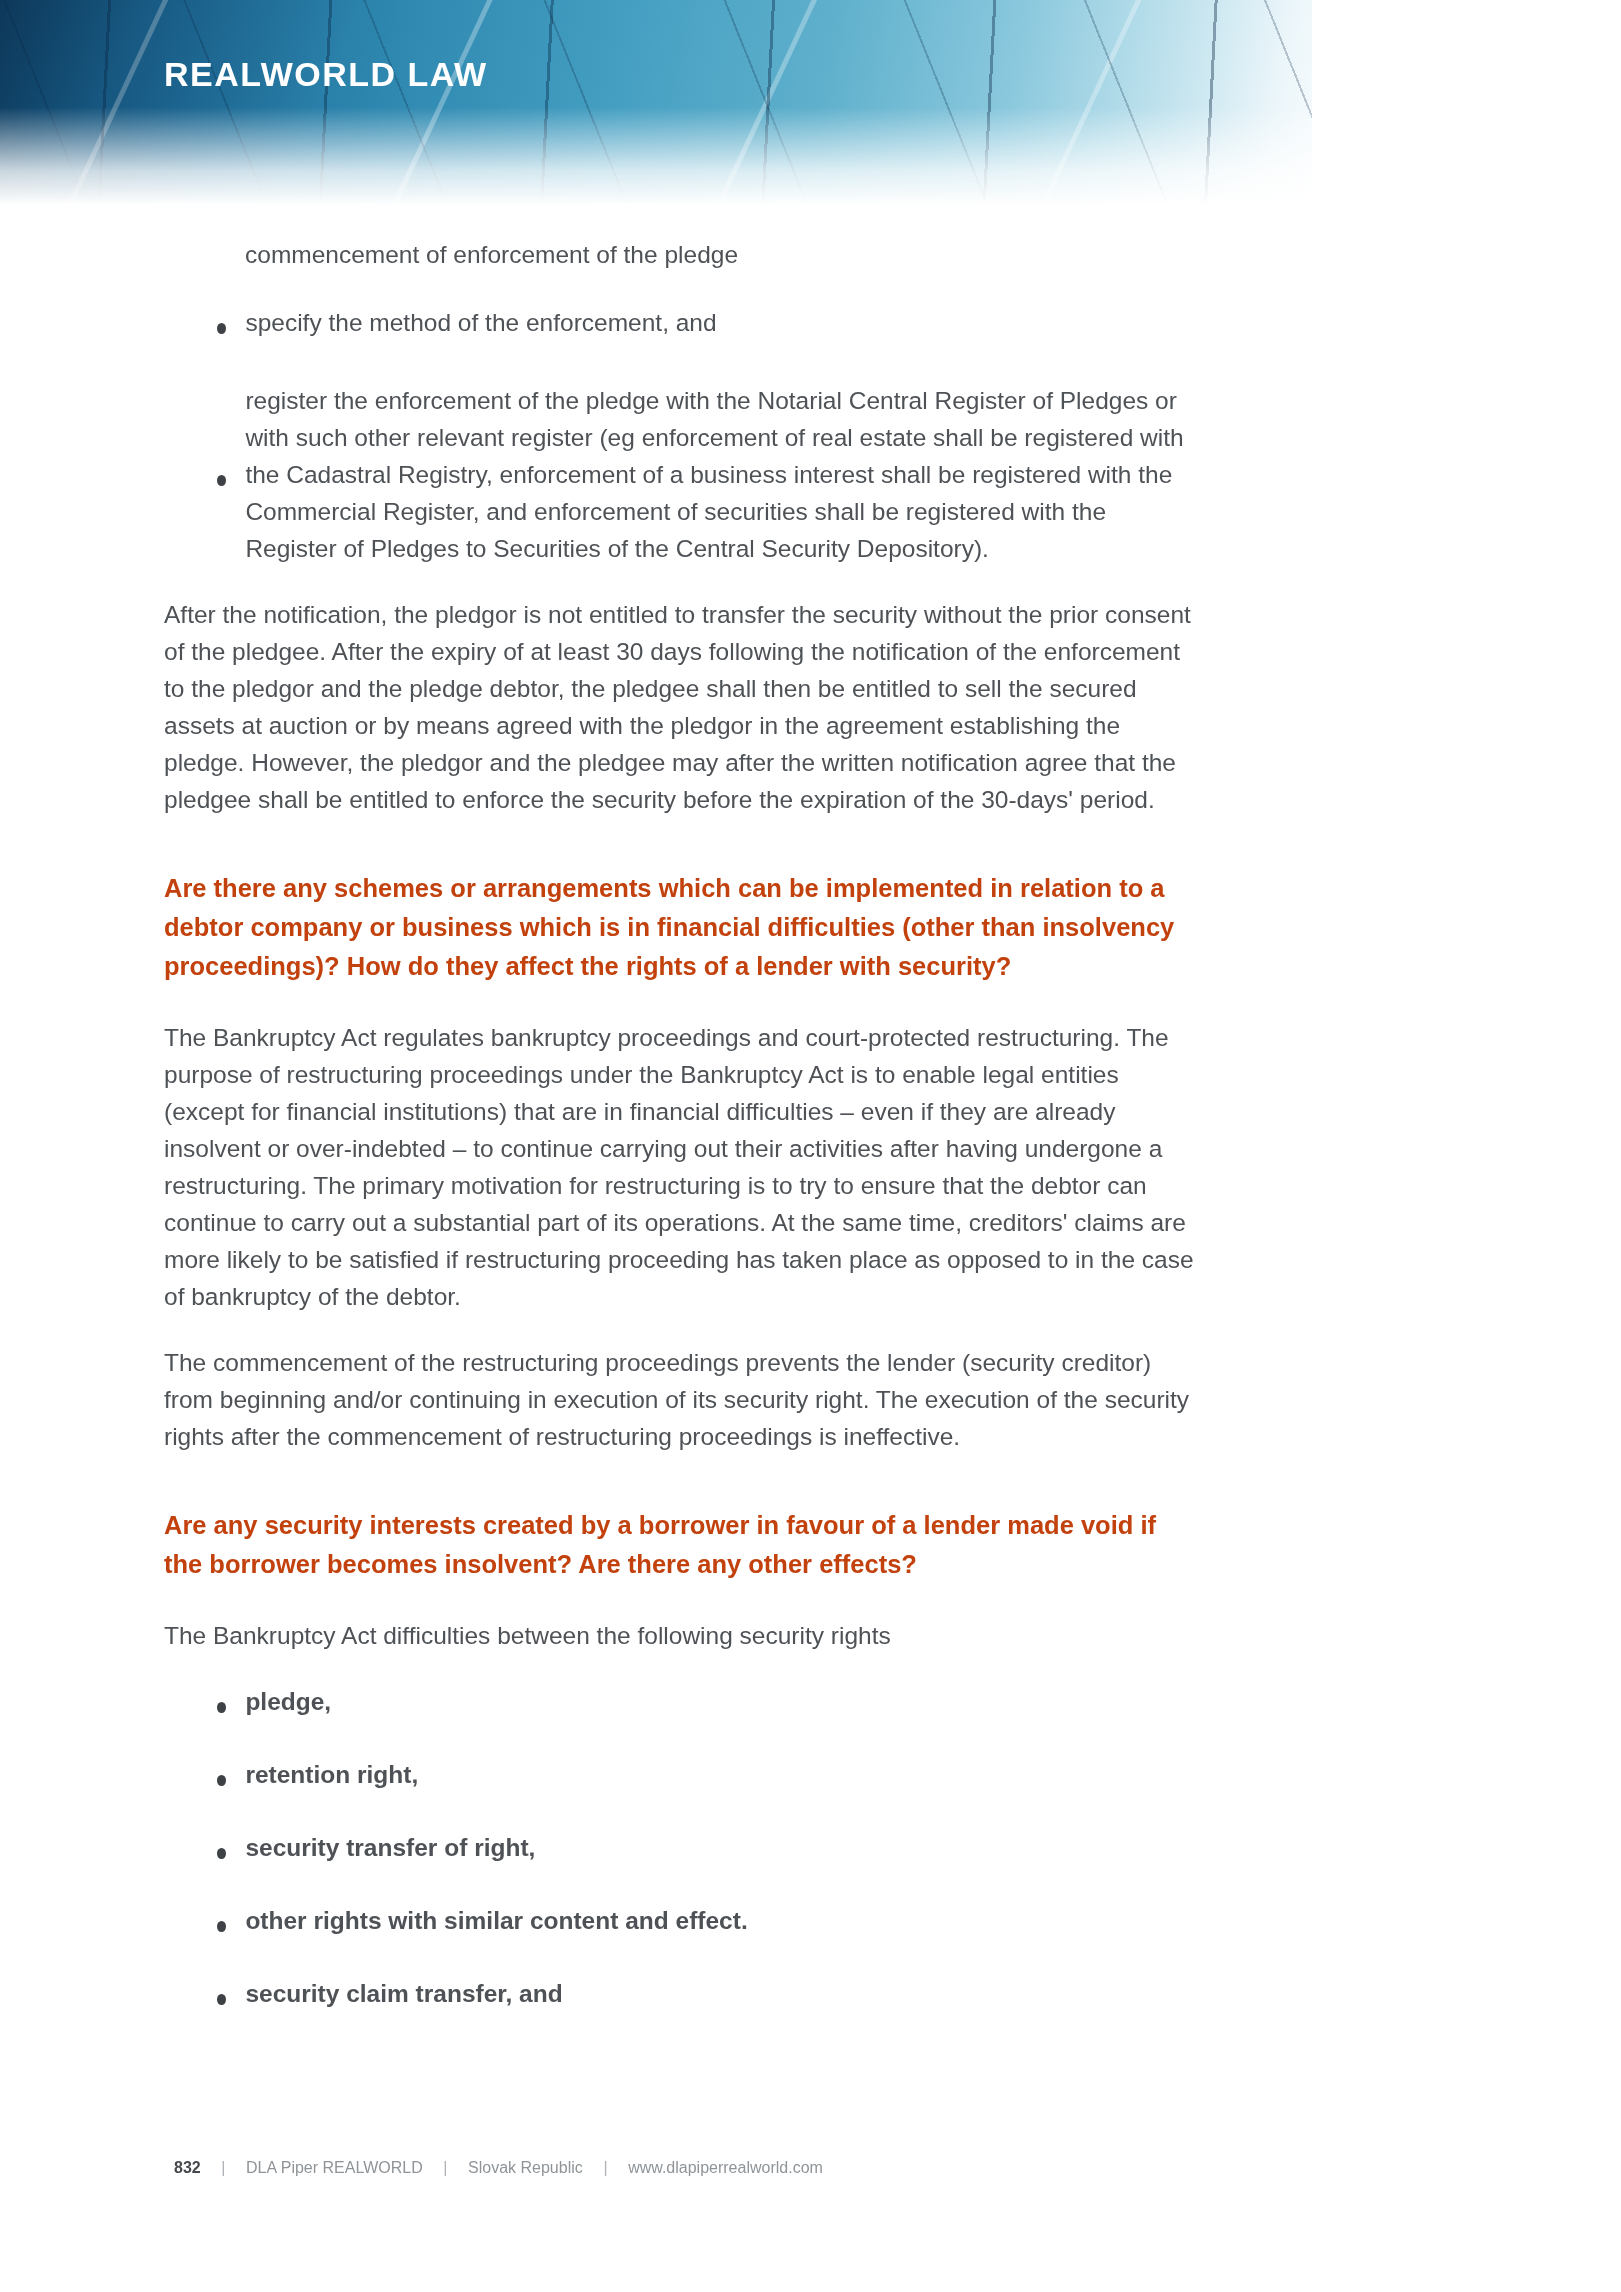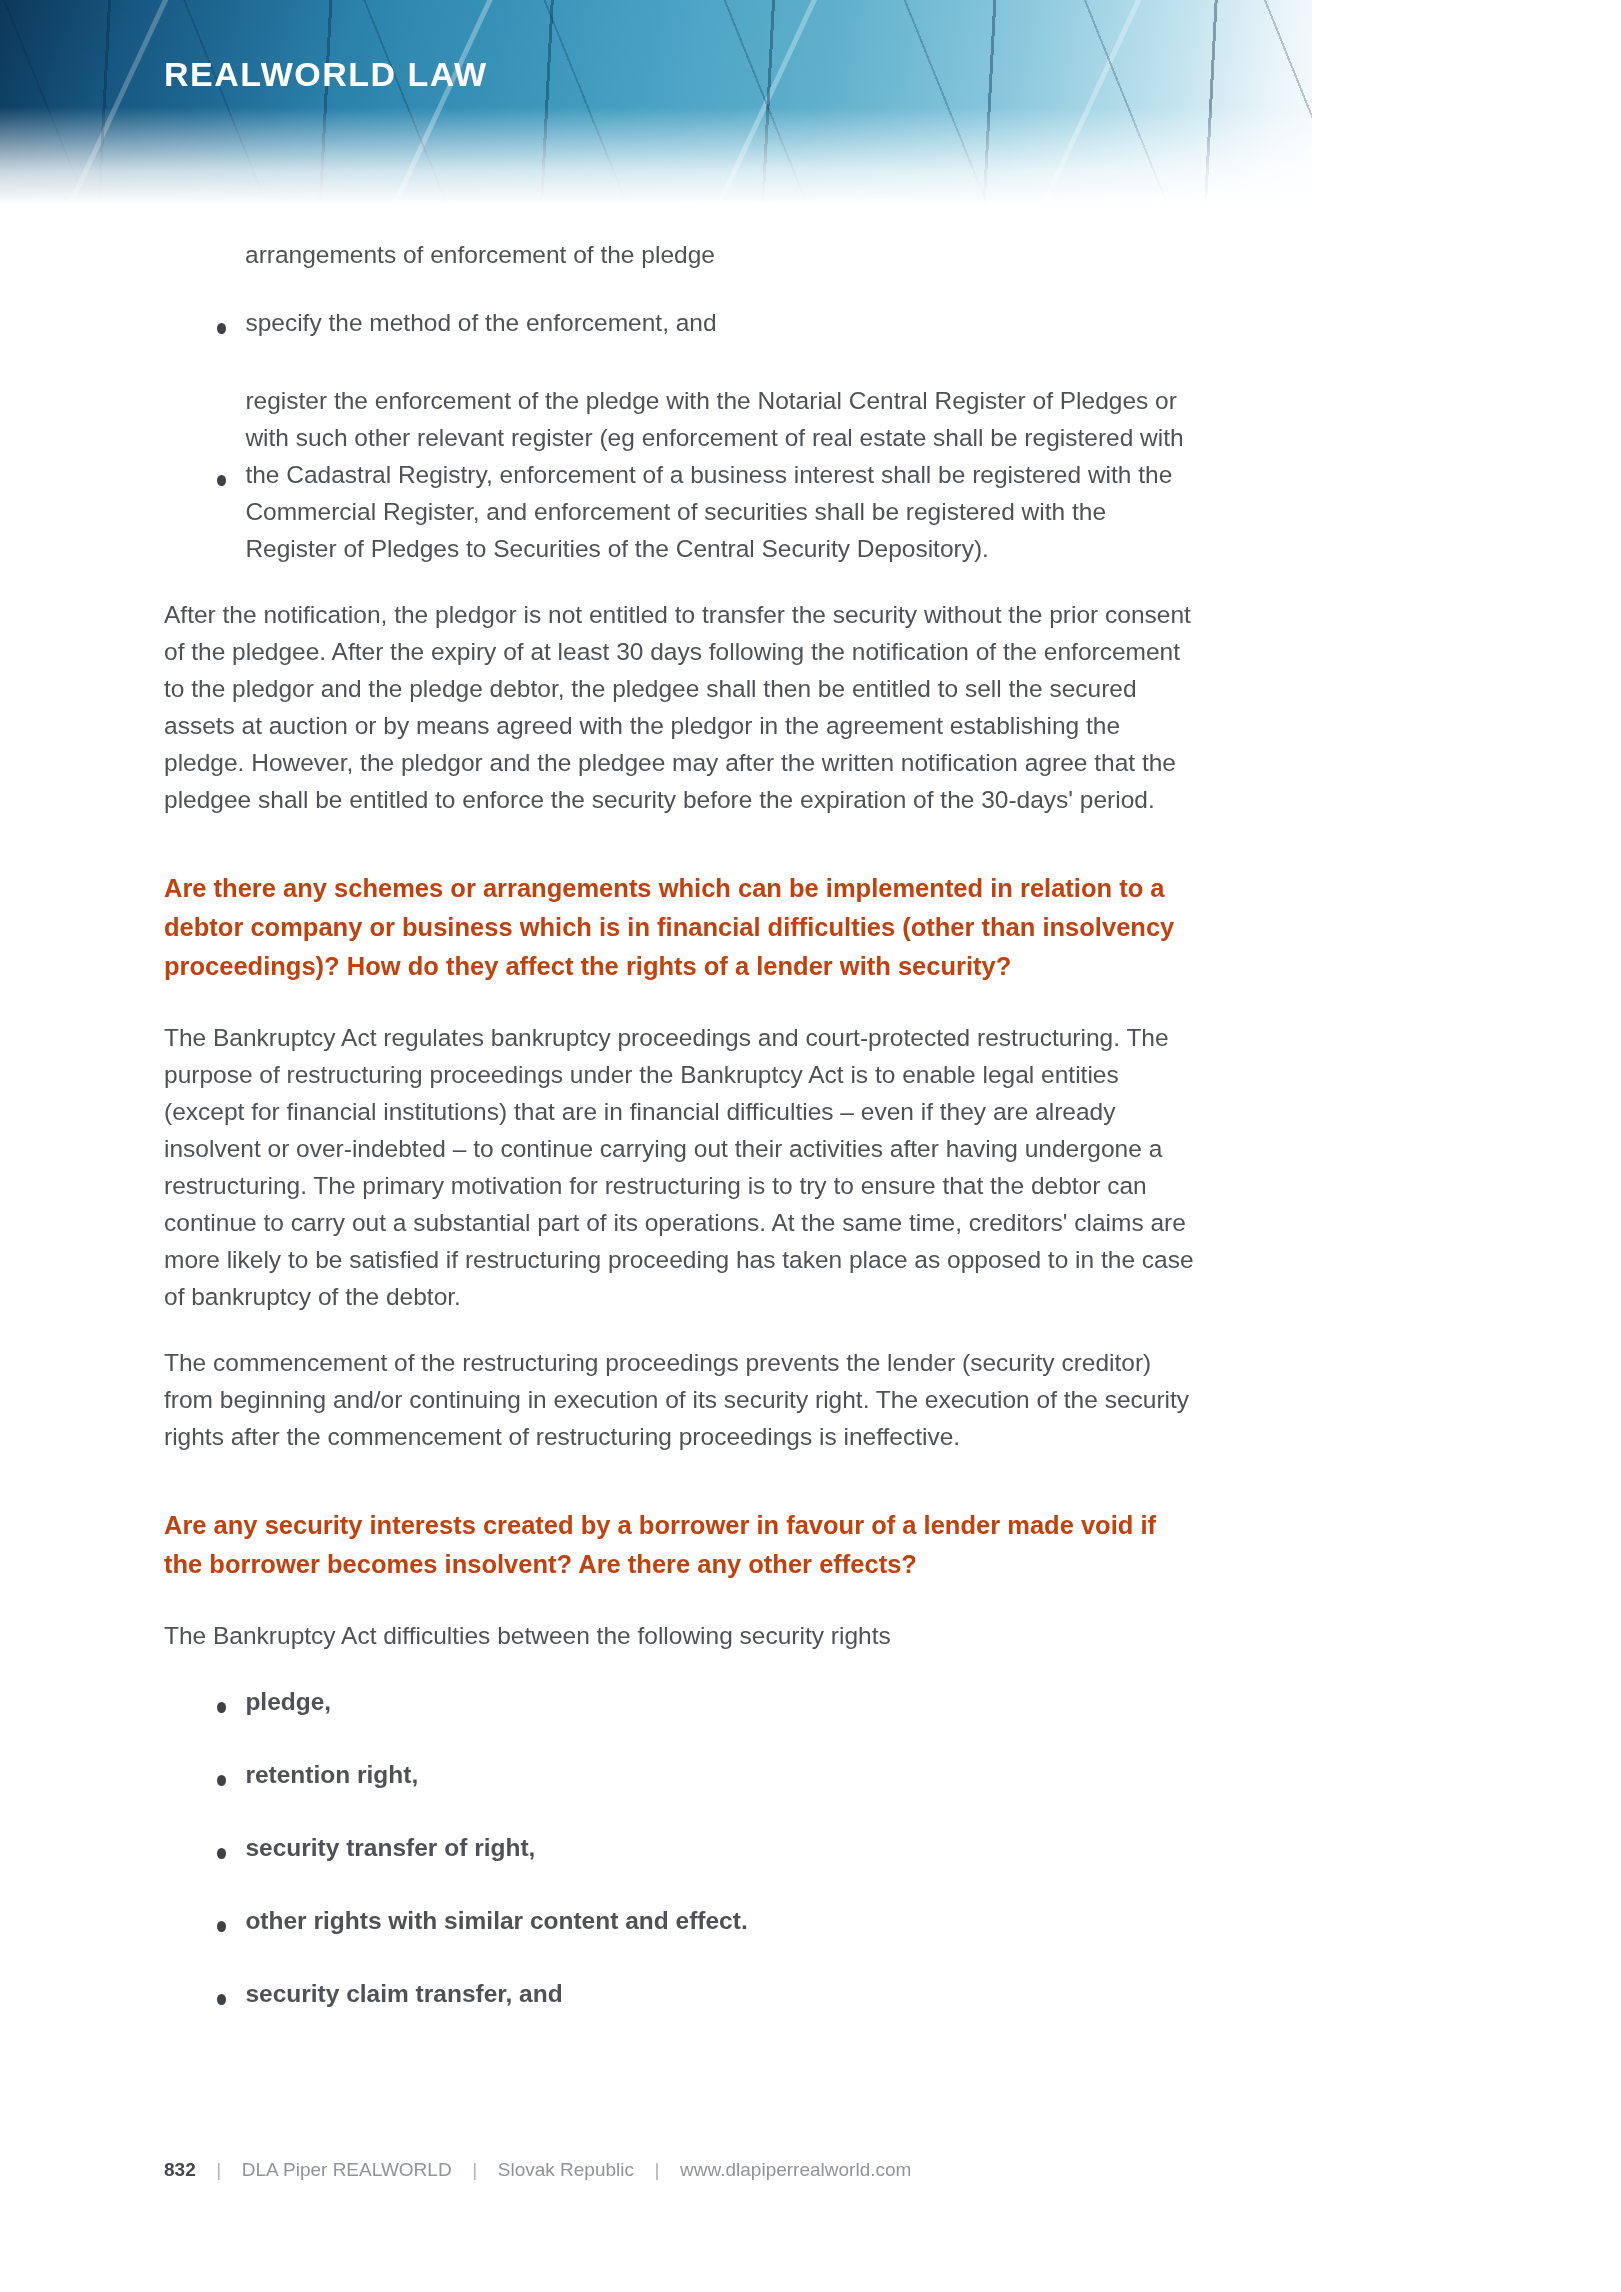--- a/index.html
+++ b/index.html
@@ -89,25 +89,25 @@
     color: #c2410c;
     font-size: 25.5px;
     font-weight: 700;
     line-height: 39px;
     margin: 51px 0 33px 0;
   }
 
   
   .footer {
     position: absolute;
-    left: 164px;
+    left: 174px;
     top: 2159px;
     display: flex;
     align-items: flex-start;
-    font-size: 19px;
+    font-size: 16px;
     color: #8F9498;
   }
   .page-num {
     color: #44474B;
     font-weight: 700;
   }
   .sep {
     color: #AEB2B6;
     margin: 0 20.6px;
     font-weight: 400;
@@ -118,21 +118,21 @@
 
 <div class="page">
 
   <header class="banner">
     <div class="banner-fade"></div>
     <div class="brand">REALWORLD LAW</div>
   </header>
 
   <main class="content">
 
-    <div class="cont-line">arrangements of enforcement of the pledge</div>
+    <div class="cont-line">commencement of enforcement of the pledge</div>
 
     <ul class="blist">
       <li>
         <span class="dot"></span>
         <span class="btext">specify the method of the enforcement, and</span>
       </li>
       <li>
         <span class="dot"></span>
         <span class="btext">register the enforcement of the pledge with the Notarial Central Register of Pledges or with such other relevant register (eg enforcement of real estate shall be registered with the Cadastral Registry, enforcement of a business interest shall be registered with the Commercial Register, and enforcement of securities shall be registered with the Register of Pledges to Securities of the Central Security Depository).</span>
       </li>

